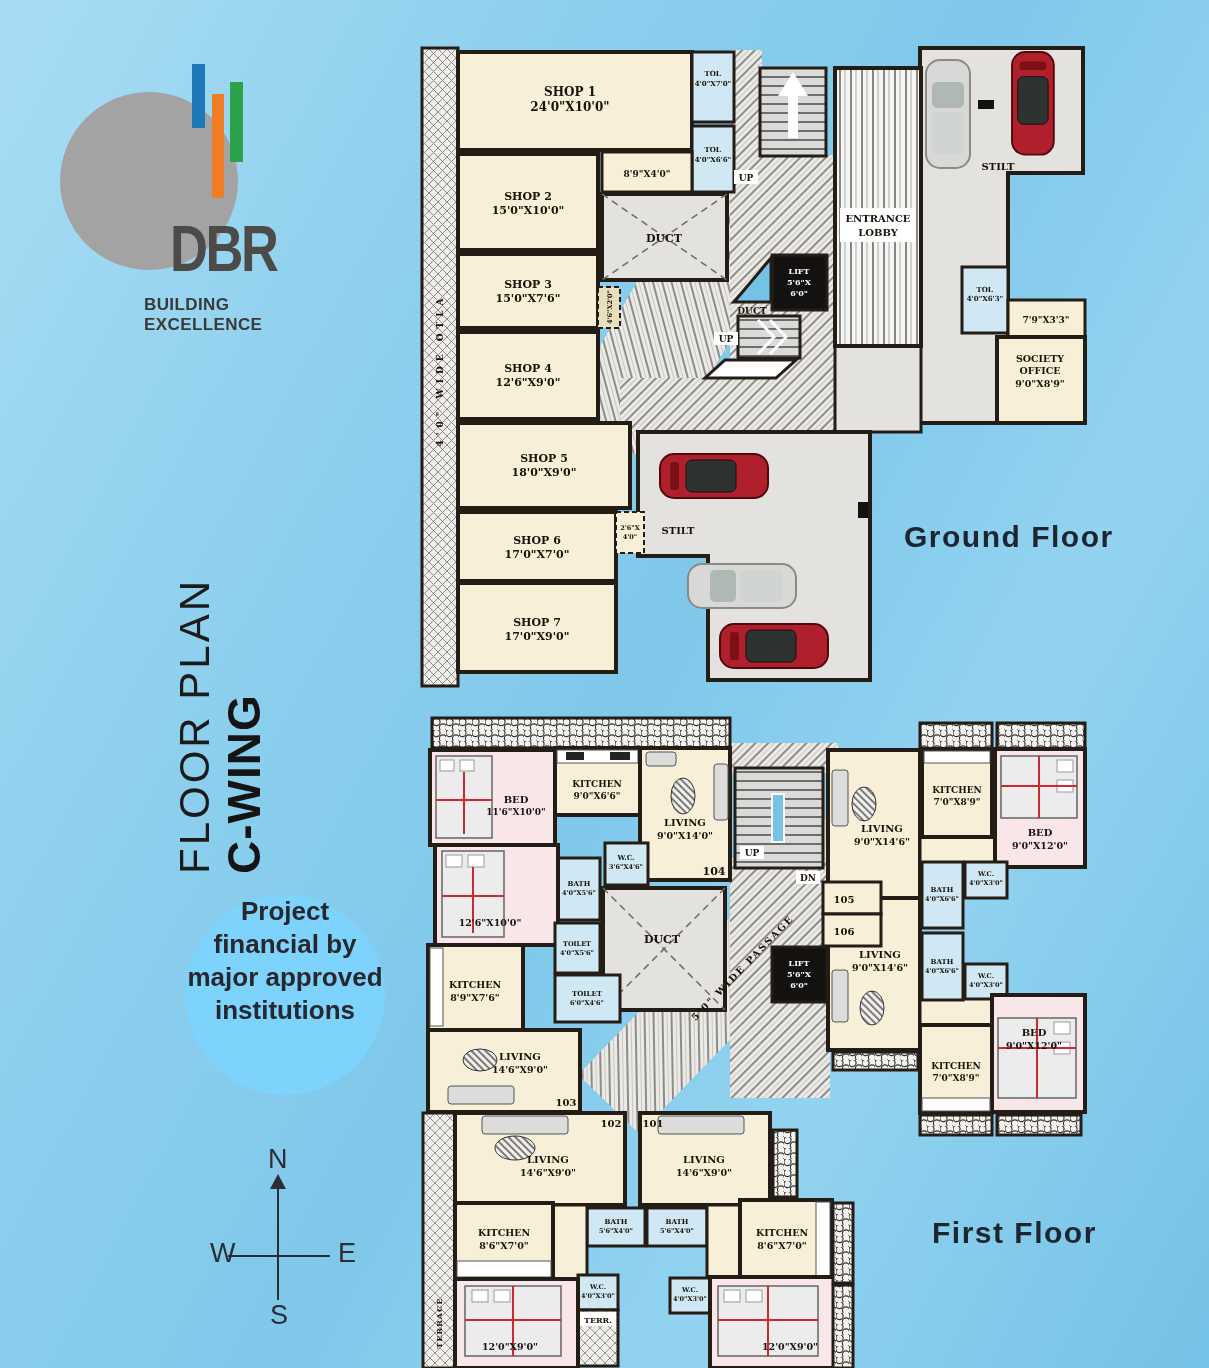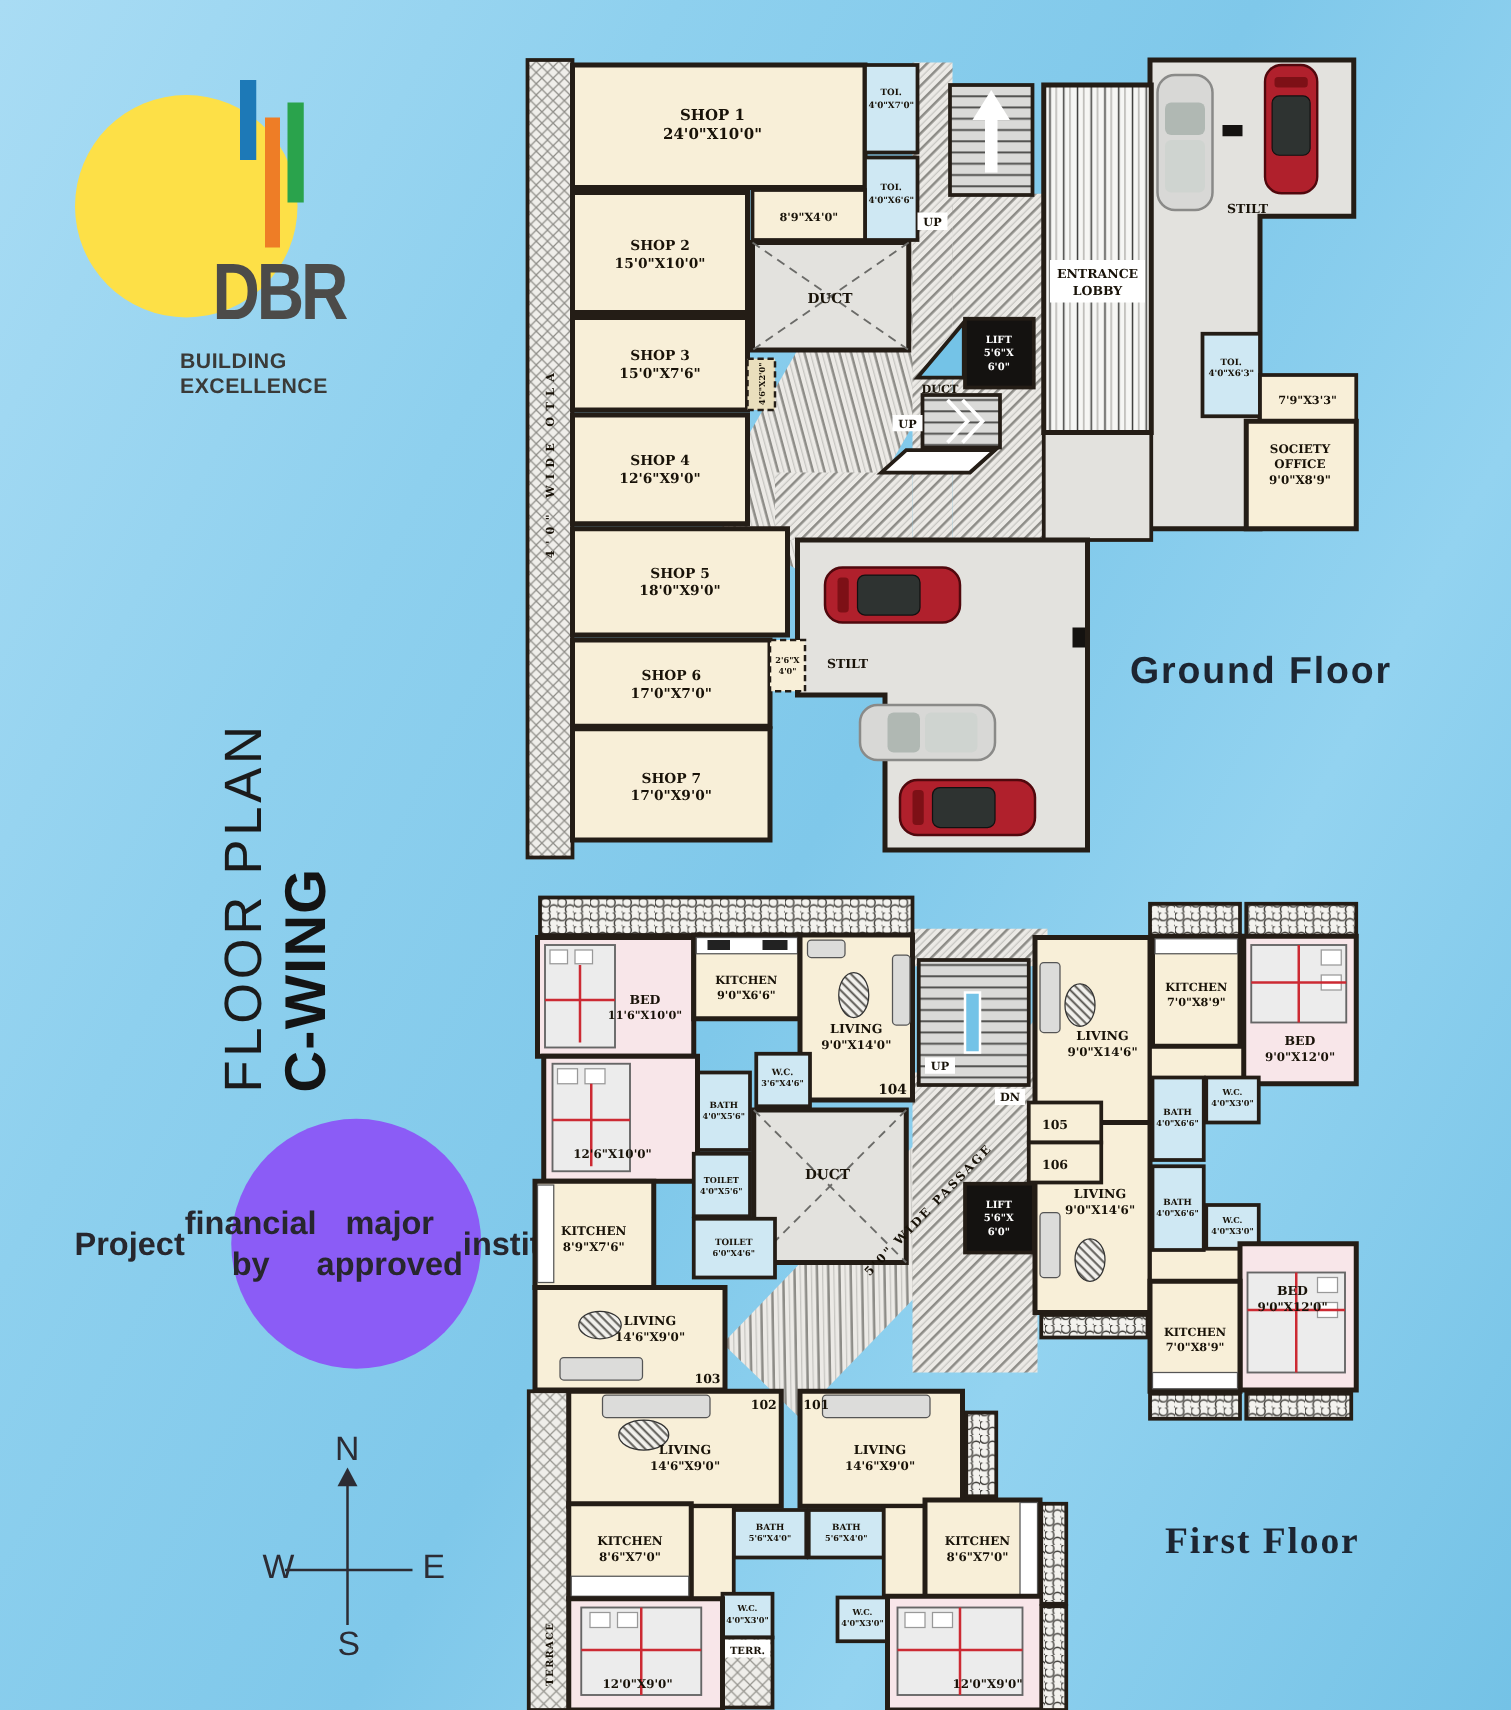--- a/index.html
+++ b/index.html
@@ -1,38 +1,38 @@
 <!DOCTYPE html>
 <html><head>
 <meta charset="utf-8">
 <style>
   html,body{margin:0;padding:0;}
   body{width:1209px;height:1368px;position:relative;overflow:hidden;
        background:linear-gradient(118deg,#a9dcf4 0%,#8ed0ee 28%,#7fc8ea 52%,#93d3f0 72%,#74c2e6 100%);
        font-family:"Liberation Sans",sans-serif;}
   .abs{position:absolute;}
   
-  .logo-circle{left:60px;top:76px;width:178px;height:178px;border-radius:50%;background:#fde047;}
+  .logo-circle{left:60px;top:92px;width:178px;height:178px;border-radius:50%;background:#a3a3a3;}
   .logo-bar{position:absolute;}
   .logo-dbr{left:110px;top:120px;font-size:64px;font-weight:700;color:#4c4b49;
             letter-spacing:-3px;transform:scaleX(.82);transform-origin:left;
             font-family:"Liberation Sans",sans-serif;}
   .logo-tag{left:84px;top:203px;font-size:17px;font-weight:700;color:#3a3a38;letter-spacing:.4px;}
   
   .side-title{left:172px;top:874px;transform:rotate(-90deg);transform-origin:top left;width:360px;}
   .side-title .l1{font-size:42px;font-weight:400;color:#1b1b1b;letter-spacing:3px;line-height:46px;}
   .side-title .l2{font-size:46px;font-weight:800;color:#141414;letter-spacing:1px;line-height:52px;}
   
-  .badge{left:185px;top:895px;width:200px;height:200px;border-radius:50%;background:#8b5cf6;
-         display:flex;flex-direction:row;align-items:center;justify-content:center;text-align:center;}
+  .badge{left:185px;top:895px;width:200px;height:200px;border-radius:50%;background:#7dd3fc;
+         display:flex;flex-direction:column;align-items:center;text-align:center;}
   .badge div{font-size:26px;font-weight:700;color:#27272e;line-height:33px;}
   
   .floor-title{font-size:30px;font-weight:700;color:#1d2531;letter-spacing:1.5px;margin-left:32px;}
   .gf-title{left:872px;top:520px;}
-  .ff-title{left:900px;top:1216px;font-family:Liberation Serif, serif;}
+  .ff-title{left:900px;top:1216px;}
   
   .compass{left:210px;top:1148px;width:160px;height:190px;}
   .compass .vline{position:absolute;left:67px;top:40px;width:2px;height:112px;background:#2c2c34;}
   .compass .hline{position:absolute;left:18px;top:107px;width:102px;height:2px;background:#2c2c34;}
   .compass .arrow{position:absolute;left:60px;top:26px;width:0;height:0;
       border-left:8px solid transparent;border-right:8px solid transparent;border-bottom:15px solid #2c2c34;}
   .compass span{position:absolute;font-size:27px;color:#2c2c34;}
   .compass .n{left:58px;top:-4px;} .compass .s{left:60px;top:152px;}
   .compass .w{left:0px;top:90px;}  .compass .e{left:128px;top:90px;}
   

